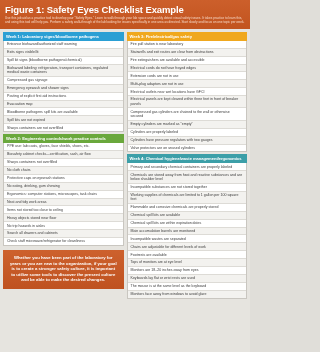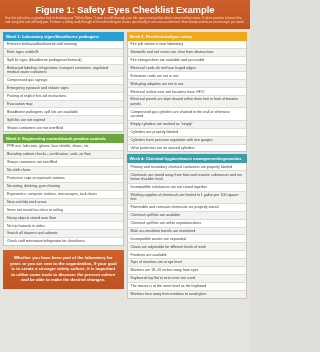--- a/index.html
+++ b/index.html
@@ -19,21 +19,21 @@
   .header{
     background:#c85a28;
     background-image:linear-gradient(180deg,#cc5f2b 0%,#c2541f 100%);
     padding:3px 5px 4px 5px;
     flex:0 0 auto;
   }
   .header-title{
     color:#ffffff;
     font-size:9.5px;
     font-weight:bold;
-    text-align:center;
+    text-align:left;
     letter-spacing:-0.1px;
     line-height:11px;
     margin:1px 0 2px 0;
   }
   .header-intro{
     color:#f6d9c8;
     font-size:3.1px;
     line-height:3.9px;
     text-align:left;
     letter-spacing:0.02px;

